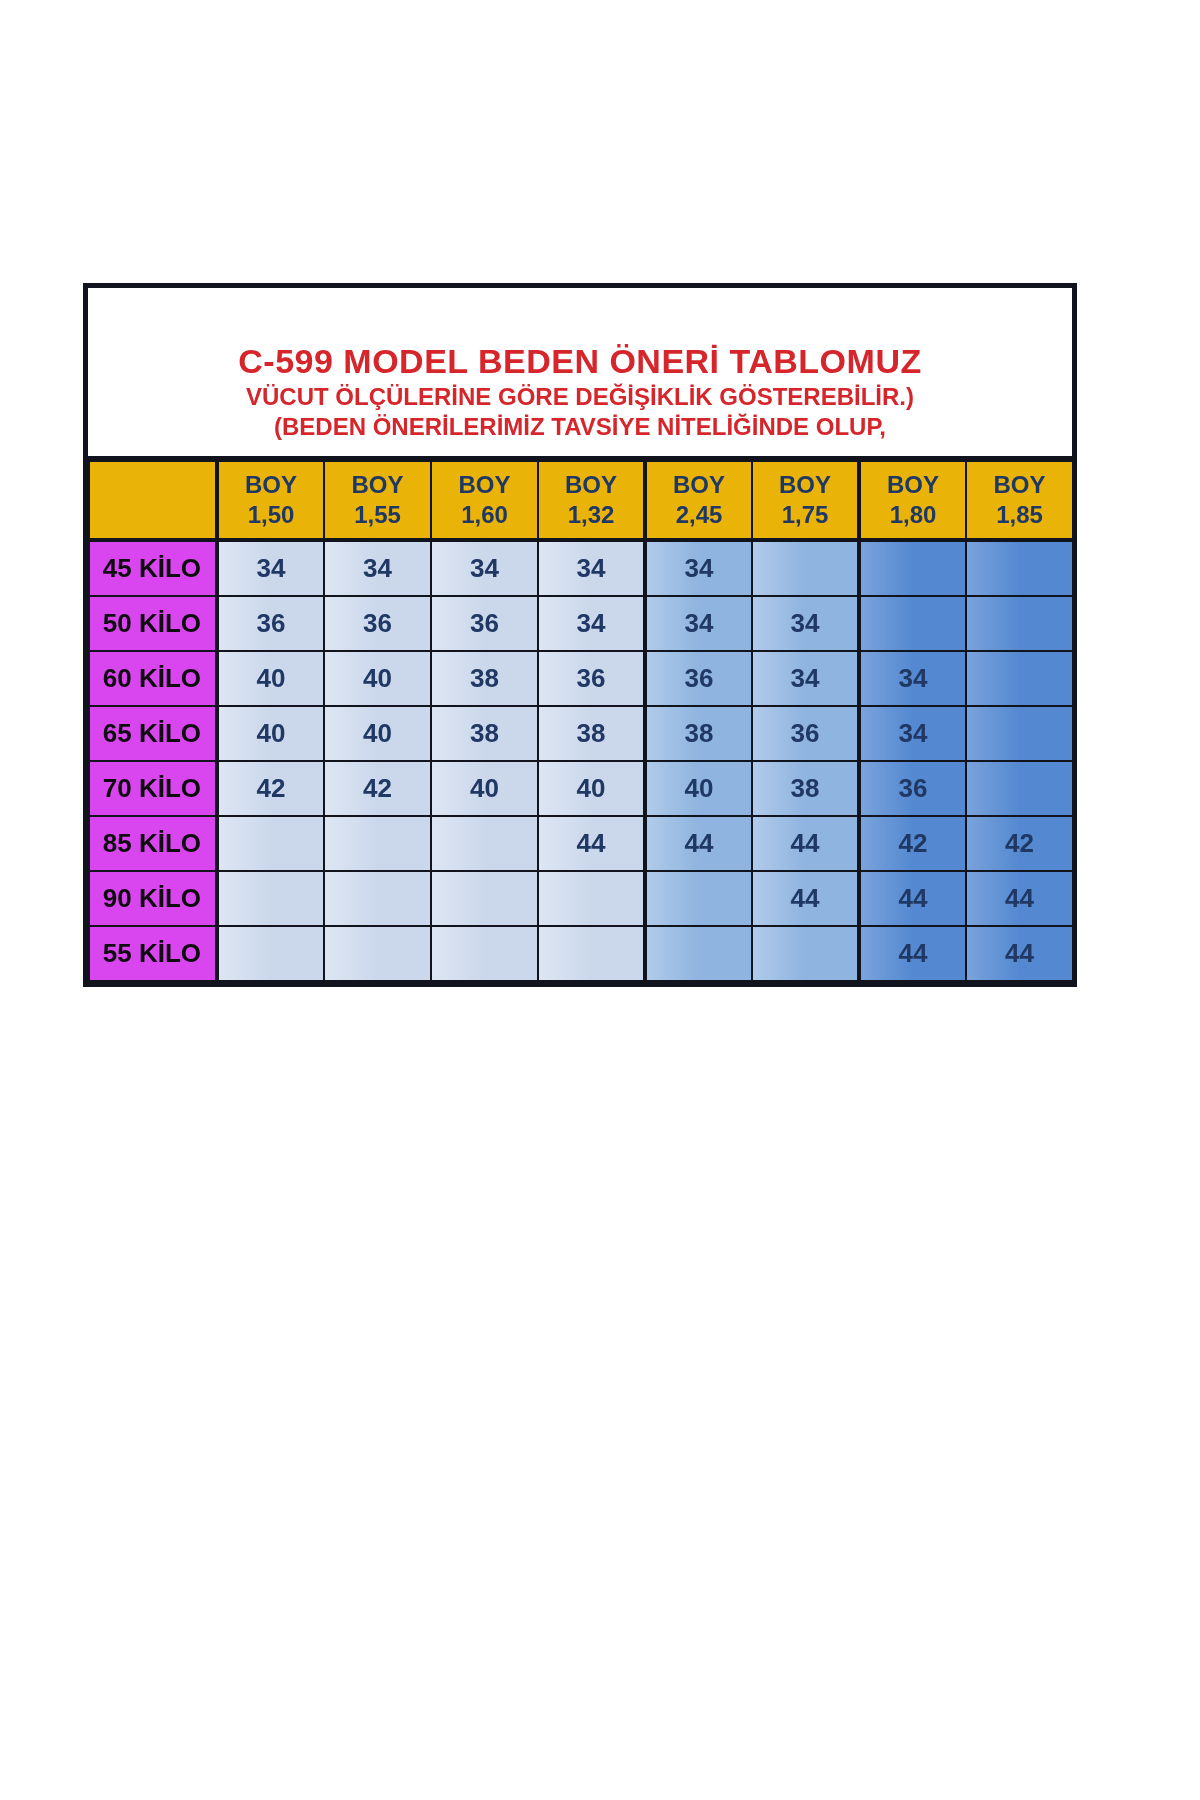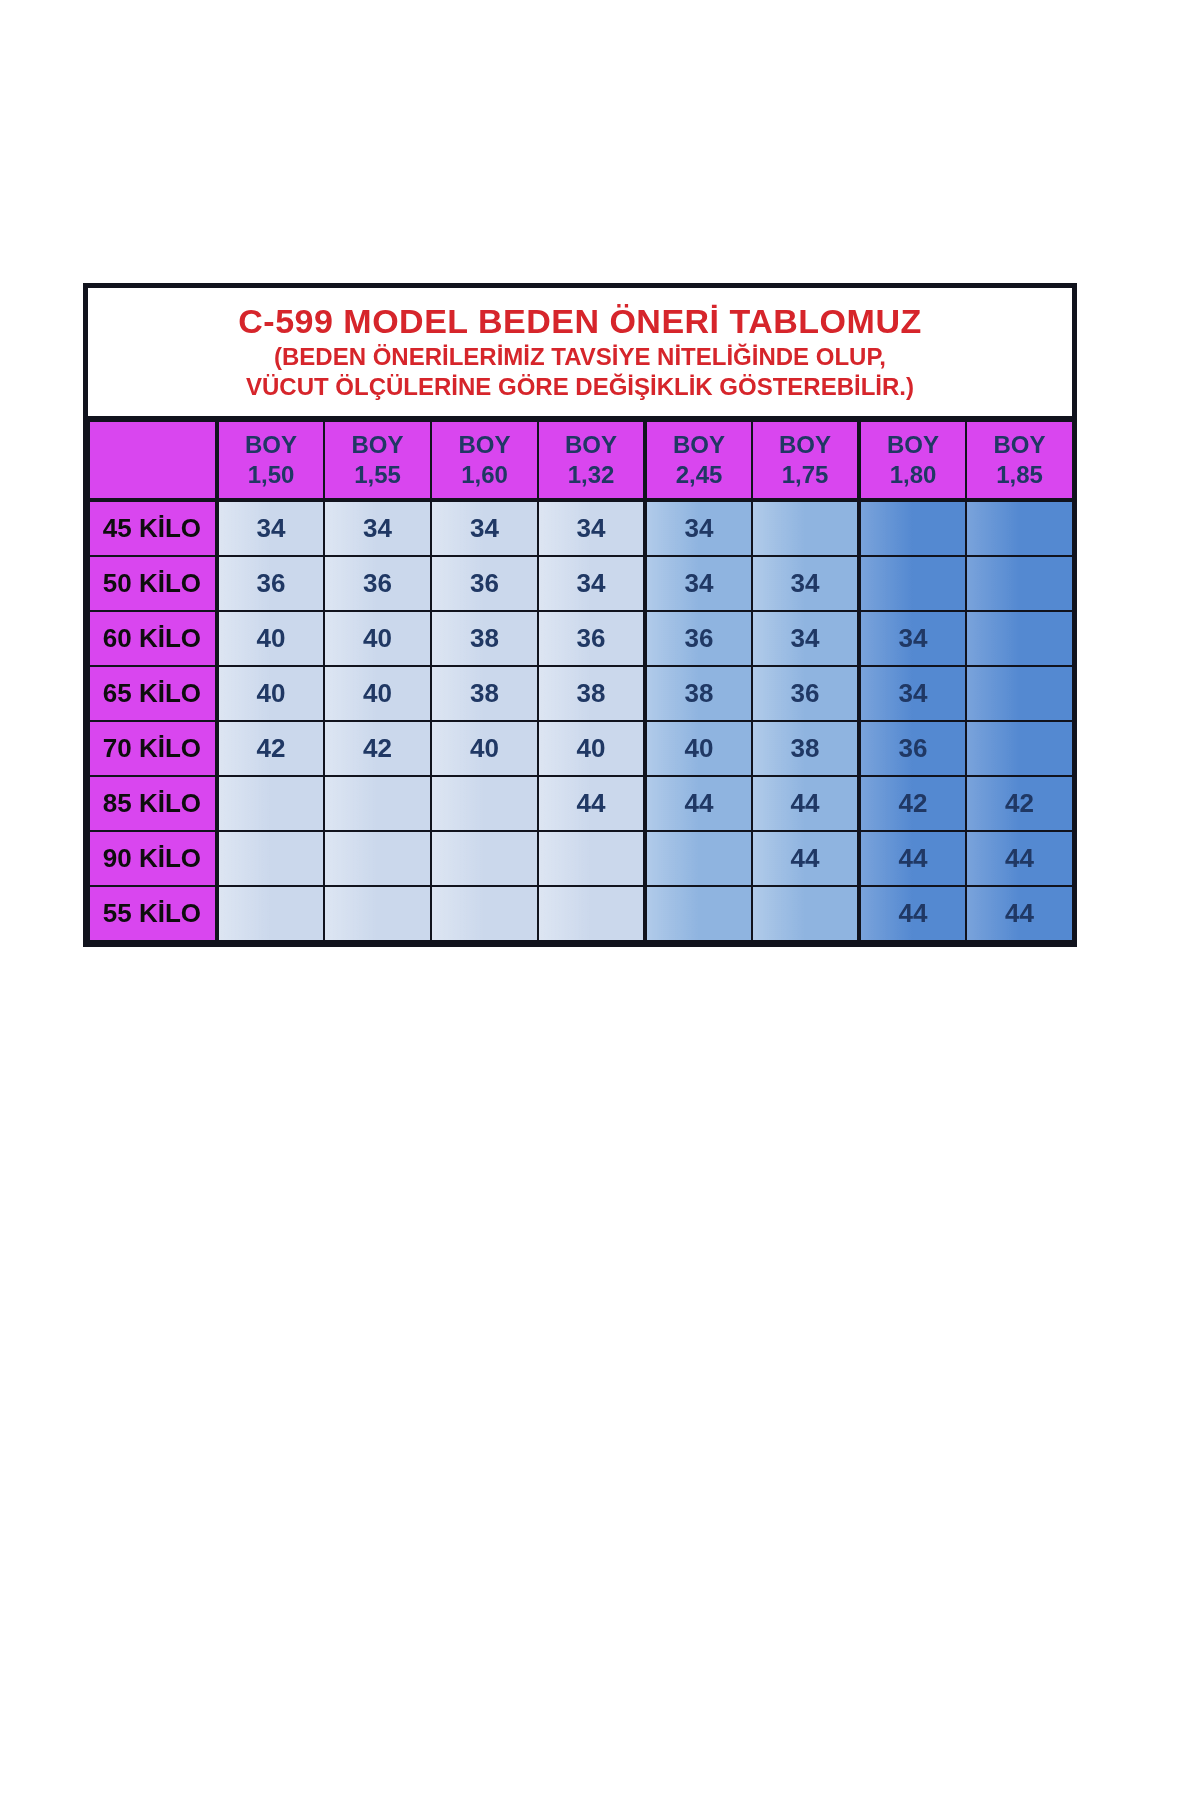--- a/index.html
+++ b/index.html
@@ -15,20 +15,21 @@
     left:83px;top:283px;
     width:984px;
     border:5px solid var(--c-border);
     background:#ffffff;
   }
   .title-block{
     border-bottom:4px solid var(--c-border);
     padding-top:12px;padding-bottom:14px;
     text-align:center;
     background:#ffffff;
+    margin-top:40px;
   }
   .title-main{
     color:var(--c-red);
     font-weight:bold;
     font-size:34px;
     line-height:42px;
     letter-spacing:0.5px;
   }
   .title-sub{
     color:var(--c-red);
@@ -44,21 +45,21 @@
   .size-table th,.size-table td{
     border:2px solid var(--c-border);
     font-weight:bold;
     text-align:center;
     vertical-align:middle;
     padding:0;
     overflow:hidden;
   }
   .size-table thead th{
     height:76px;
-    background:#d946ef;
+    background:#eab308;
     color:var(--c-navy);
     font-size:24px;
     line-height:30px;
     border-bottom:4px solid var(--c-border);
   }
   .size-table tbody td{
     height:53px;
     font-size:26px;
     color:var(--c-navy);
   }
@@ -85,22 +86,22 @@
   
   .size-table .thick-left{border-left:4px solid var(--c-border);}
 </style>
 </head>
 <body>
 
 <div class="page" style="--c-red: #d6252b; --c-navy: #203864; --c-black: #0d0d0d; --c-border: #11131d; --c-light: #cbd8ec; --c-medium: #8fb4e0; --c-dark: #5489d1;">
   <div class="chart-frame">
     <div class="title-block">
       <div class="title-main">C-599 MODEL BEDEN ÖNERİ TABLOMUZ</div>
+      <div class="title-sub">VÜCUT ÖLÇÜLERİNE GÖRE DEĞİŞİKLİK GÖSTEREBİLİR.)</div>
       <div class="title-sub">(BEDEN ÖNERİLERİMİZ TAVSİYE NİTELİĞİNDE OLUP,</div>
-      <div class="title-sub">VÜCUT ÖLÇÜLERİNE GÖRE DEĞİŞİKLİK GÖSTEREBİLİR.)</div>
     </div>
     <table class="size-table">
       <colgroup>
           <col style="width: 128px;">
           <col style="width: 107px;">
           <col style="width: 107px;">
           <col style="width: 107px;">
           <col style="width: 107px;">
           <col style="width: 107px;">
           <col style="width: 107px;">

